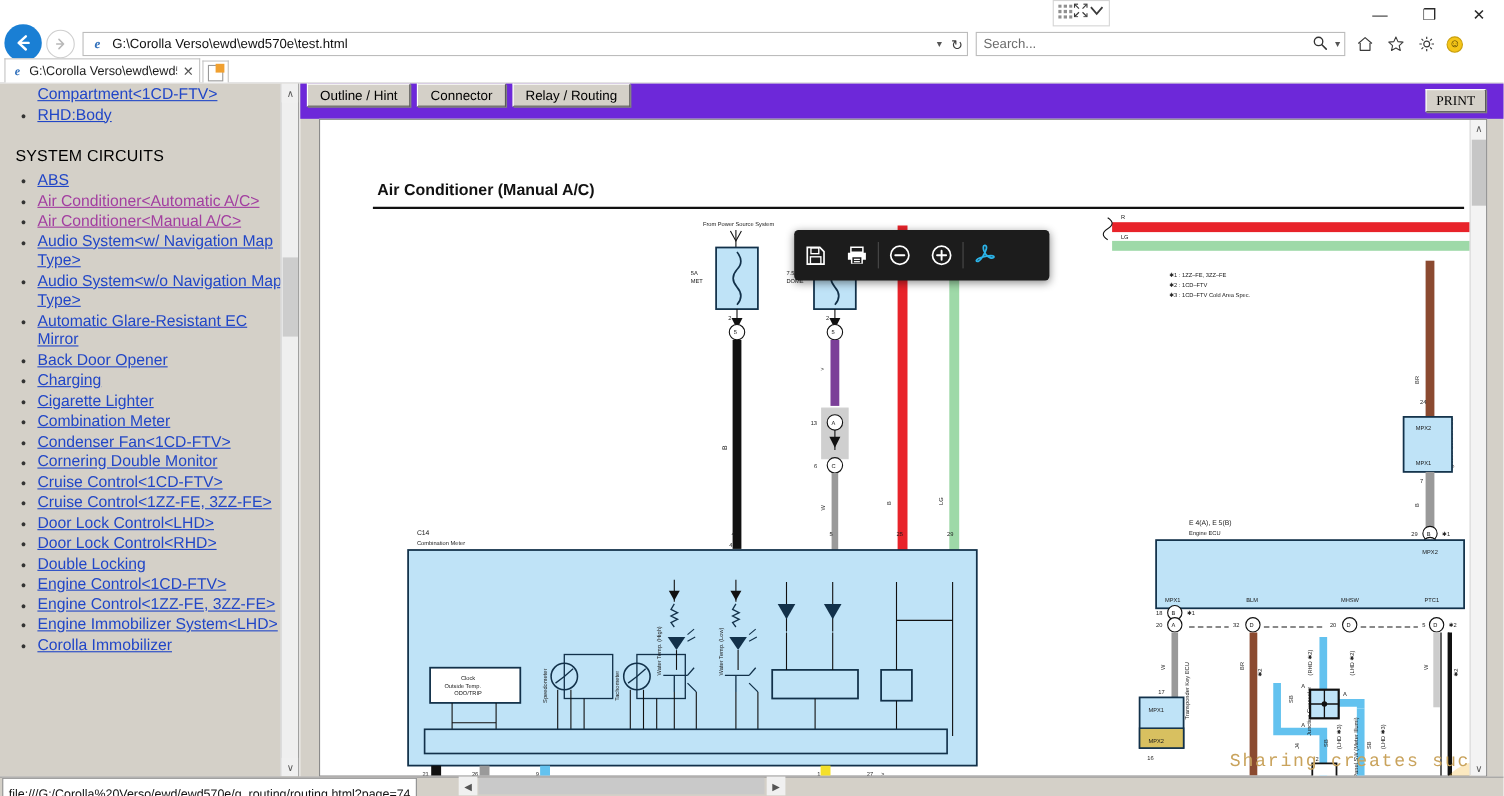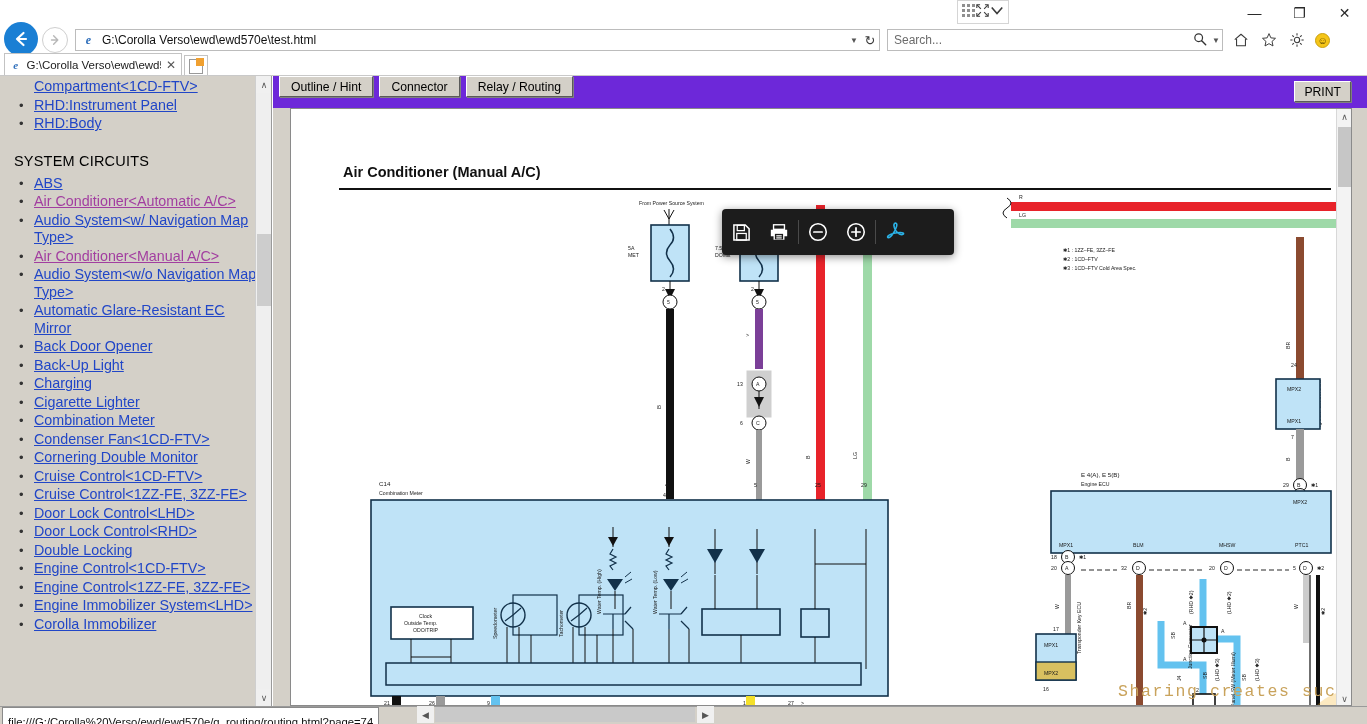--- a/index.html
+++ b/index.html
@@ -147,21 +147,21 @@
   .vtab {
     height:21px; padding:0 11px; background:#d4d0c8;
     border:1px solid #ffffff; border-right-color:#5a5a5a; border-bottom-color:#5a5a5a;
     box-shadow:1px 1px 0 #808080;
     font-size:12.2px; color:#000; display:flex; align-items:center; cursor:pointer;
   }
   .printbtn {
     position:absolute; right:16px; top:5px; height:21px; padding:0 9px; background:#d4d0c8;
     border:1px solid #ffffff; border-right-color:#5a5a5a; border-bottom-color:#5a5a5a;
     box-shadow:1px 1px 0 #808080; font-size:12.2px; color:#000;
-    display:flex; align-items:center; cursor:pointer;
+    display:flex; align-items:center; cursor:pointer;font-family:Liberation Serif, serif;
   }
 
   .pdfview {
     position:absolute; left:17px; top:32px; width:1062px; height:598px;
     background:#ffffff; border:1px solid #8a8a8a; overflow:hidden;
   }
   .pdf-vscroll {
     position:absolute; right:0; top:0; width:15px; height:598px; background:#f3f3f3;
     border-left:1px solid #d8d8d8;
   }
@@ -326,33 +326,31 @@
     </div>
     <div class="newtab"></div>
   </div>
 
   <div class="content">
 
     <div class="sidebar">
       <div class="sb-inner">
         <ul class="sb-list" id="sb-top">
             <li class="nobullet"><a>Compartment&lt;1CD-FTV&gt;</a></li>
-            <li><a>RHD:Instrument Panel</a></li>
             <li><a>RHD:Body</a></li>
           </ul>
         <div class="sb-heading">SYSTEM CIRCUITS</div>
         <ul class="sb-list" id="sb-main">
             <li><a>ABS</a></li>
             <li><a class="visited">Air Conditioner&lt;Automatic A/C&gt;</a></li>
+            <li><a class="visited">Air Conditioner&lt;Manual A/C&gt;</a></li>
             <li><a>Audio System&lt;w/ Navigation Map Type&gt;</a></li>
-            <li><a class="visited">Air Conditioner&lt;Manual A/C&gt;</a></li>
             <li><a>Audio System&lt;w/o Navigation Map Type&gt;</a></li>
             <li><a>Automatic Glare-Resistant EC Mirror</a></li>
             <li><a>Back Door Opener</a></li>
-            <li><a>Back-Up Light</a></li>
             <li><a>Charging</a></li>
             <li><a>Cigarette Lighter</a></li>
             <li><a>Combination Meter</a></li>
             <li><a>Condenser Fan&lt;1CD-FTV&gt;</a></li>
             <li><a>Cornering Double Monitor</a></li>
             <li><a>Cruise Control&lt;1CD-FTV&gt;</a></li>
             <li><a>Cruise Control&lt;1ZZ-FE, 3ZZ-FE&gt;</a></li>
             <li><a>Door Lock Control&lt;LHD&gt;</a></li>
             <li><a>Door Lock Control&lt;RHD&gt;</a></li>
             <li><a>Double Locking</a></li>

